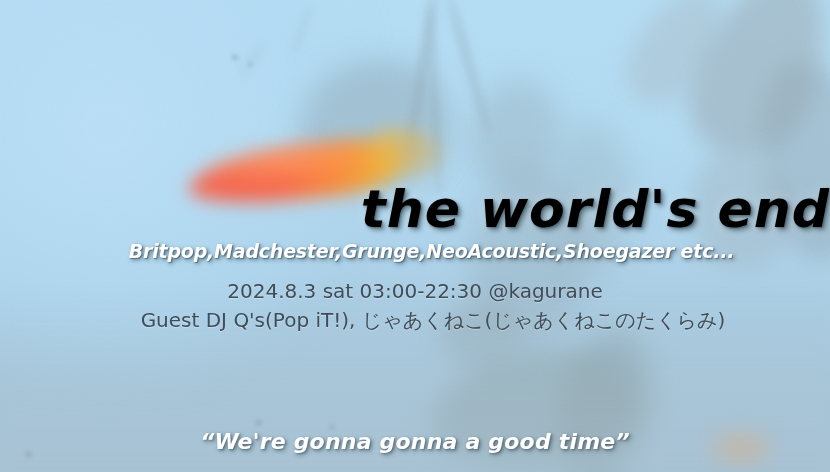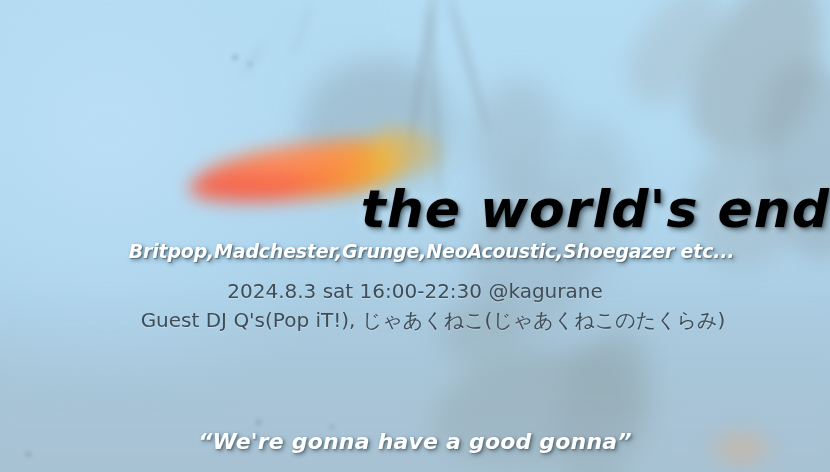--- a/index.html
+++ b/index.html
@@ -340,20 +340,20 @@
     <div class="fish-body"></div>
     <div class="fish-tail"></div>
     <div class="fish-glow"></div>
   </div>
 
   <div class="text-layer">
     <div class="title">the world's end</div>
 
     <div class="subtitle">Britpop,Madchester,Grunge,NeoAcoustic,Shoegazer etc...</div>
 
-    <div class="info info-date">2024.8.3 sat 16:00-22:30 @kagurane</div>
+    <div class="info info-date">2024.8.3 sat 03:00-22:30 @kagurane</div>
 
     <div class="info info-dj">Guest DJ Q's(Pop iT!), じゃあくねこ(じゃあくねこのたくらみ)</div>
 
-    <div class="tagline">“We're gonna have a good gonna”</div>
+    <div class="tagline">“We're gonna gonna a good time”</div>
   </div>
 
 </div>
 
 </body></html>

